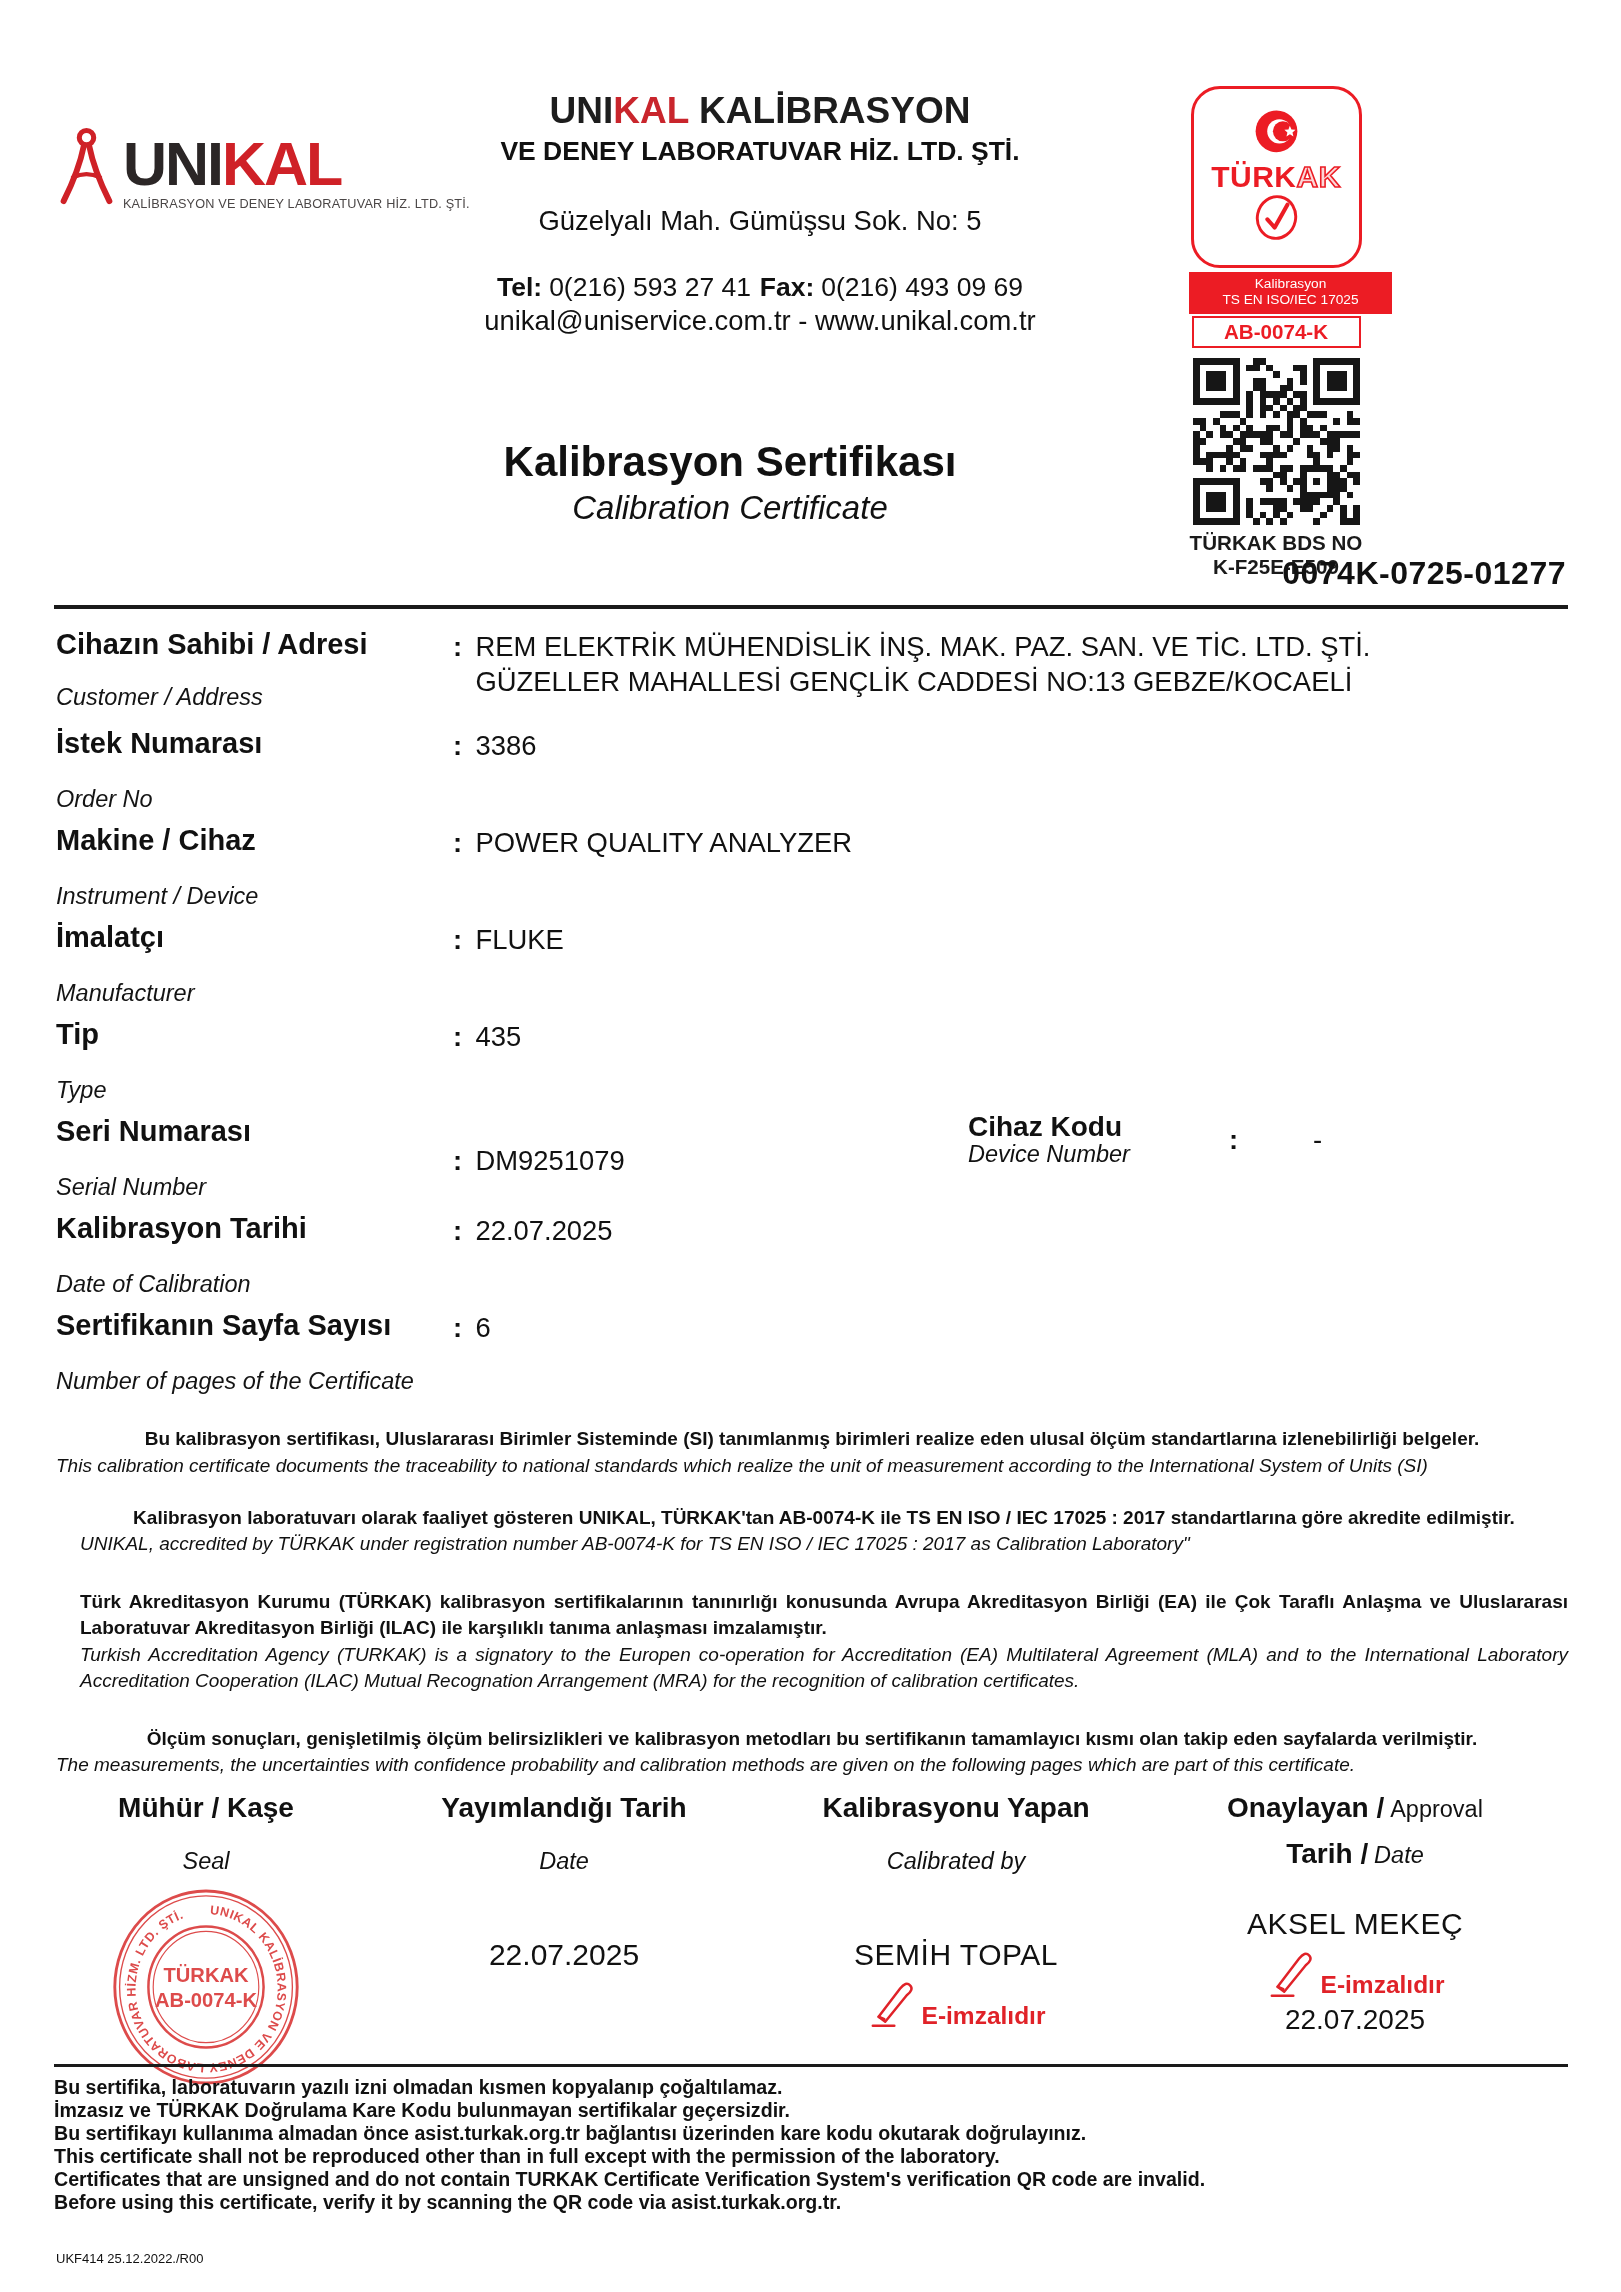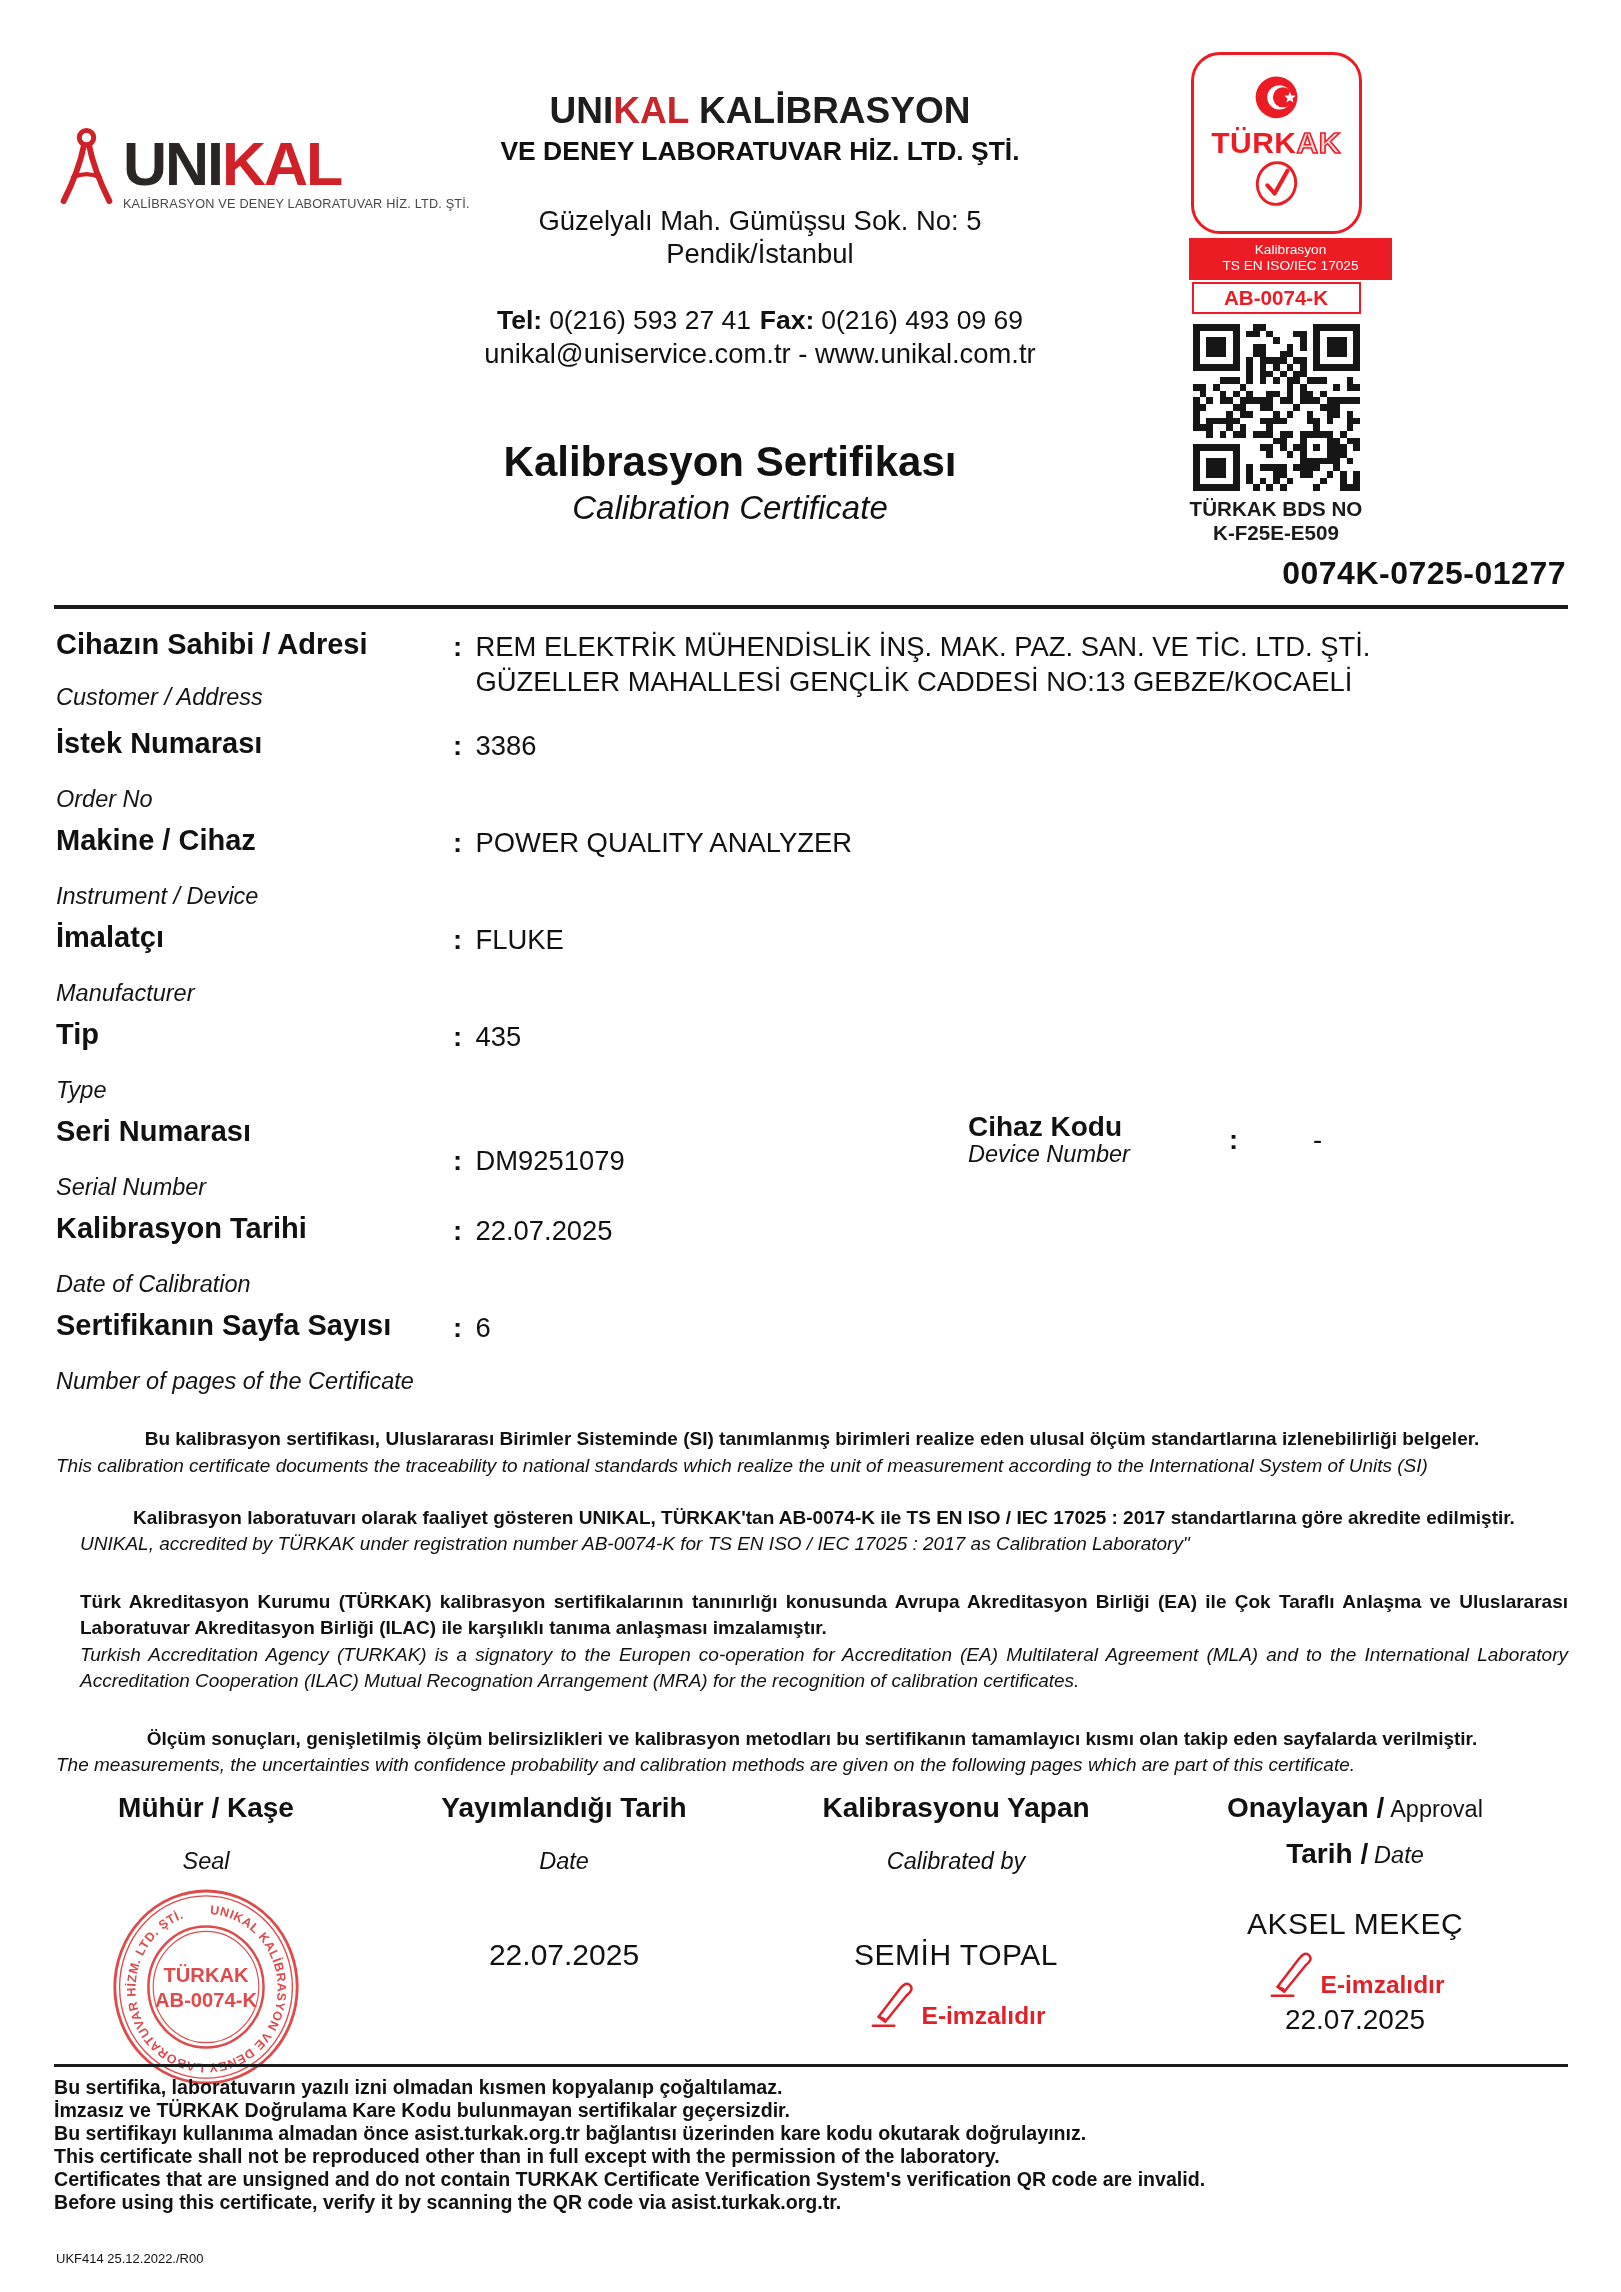--- a/index.html
+++ b/index.html
@@ -22,21 +22,21 @@
   .hc-title .red{color:#c9252c;}
   .hc-title .sp{margin-left:9.8px;}
   .hc-sub{font-size:26.5px;font-weight:bold;margin-top:3.9px;}
   .hc-addr{font-size:27.4px;margin-top:37px;line-height:33px;}
   .hc-tel{font-size:26.5px;margin-top:35px;}
   .hc-tel b{font-weight:bold;}
   .hc-tel .gap{margin-left:8.8px;}
   .hc-mail{font-size:27.4px;margin-top:2px;}
 
   
-  .badgecol{left:1189px;top:52px;width:174px;text-align:center;}
+  .badgecol{left:1189px;top:86px;width:174px;text-align:center;}
   .tbadge{border:3.9px solid #ec1c24;border-radius:29px;width:165px;height:176px;margin:0 auto;
           display:flex;flex-direction:column;align-items:center;justify-content:center;background:#fff;}
   .tbadge-name{font-size:30px;font-weight:bold;letter-spacing:0.5px;line-height:30px;display:flex;}
   .tbadge-name .turk{color:#ec1c24;}
   .tbadge-name .ak{color:#fbd7d8;-webkit-text-stroke:1.6px #ec1c24;}
   .band{width:203px;background:#ec1c24;color:#fff;font-size:13.7px;line-height:16.7px;padding:3.9px 0 4.9px;margin:3.9px auto 0;}
   .regbox{width:165px;border:2.9px solid #ec1c24;margin:2px auto 0;background:#fff;
           color:#ec1c24;font-weight:bold;font-size:20.6px;padding:2px 0;}
   .qrwrap{margin:9.8px auto 0;width:167px;height:167px;}
   .bds{margin-top:5.9px;font-size:20.6px;font-weight:bold;line-height:24.5px;color:#1a1a1a;}
@@ -114,21 +114,20 @@
       <div class="logo-word"><span class="logo-uni">UNI</span><span class="logo-kal">KAL</span></div>
       <div class="logo-tag">KALİBRASYON VE DENEY LABORATUVAR HİZ. LTD. ŞTİ.</div>
     </div>
   </div>
 
   <div class="abs hcenter">
     <div class="hc-title"><span>UNI</span><span class="red">KAL</span><span class="sp">KALİBRASYON</span></div>
     <div class="hc-sub">VE DENEY LABORATUVAR HİZ. LTD. ŞTİ.</div>
     <div class="hc-addr">
       <div>Güzelyalı Mah. Gümüşsu Sok. No: 5</div>
-      <div>Pendik/İstanbul</div>
     </div>
     <div class="hc-tel"><b>Tel:</b><span class="sp" style="margin-left:7px">0(216) 593 27 41</span><b class="gap">Fax:</b><span style="margin-left:6.9px">0(216) 493 09 69</span></div>
     <div class="hc-mail">unikal@uniservice.com.tr - www.unikal.com.tr</div>
   </div>
 
   <div class="abs badgecol">
     <div class="tbadge">
       <div>
         <svg viewBox="0 0 44 44" width="51" height="51">
           <circle cx="22" cy="21" r="18" fill="#ec1c24"></circle>

